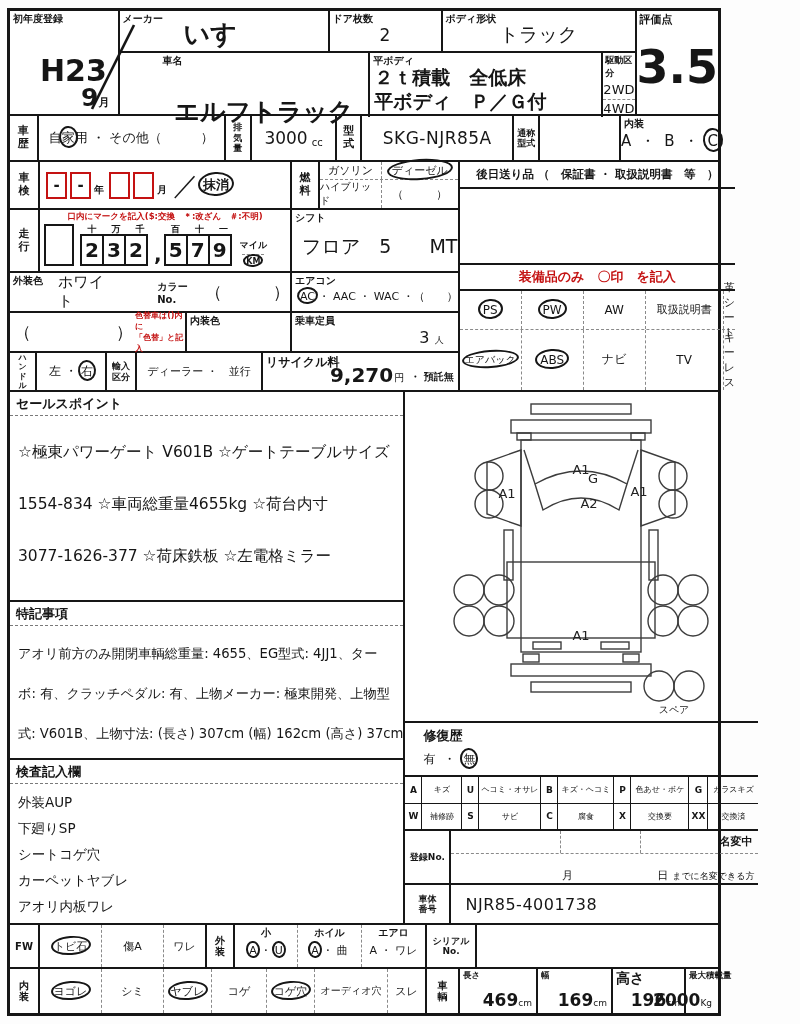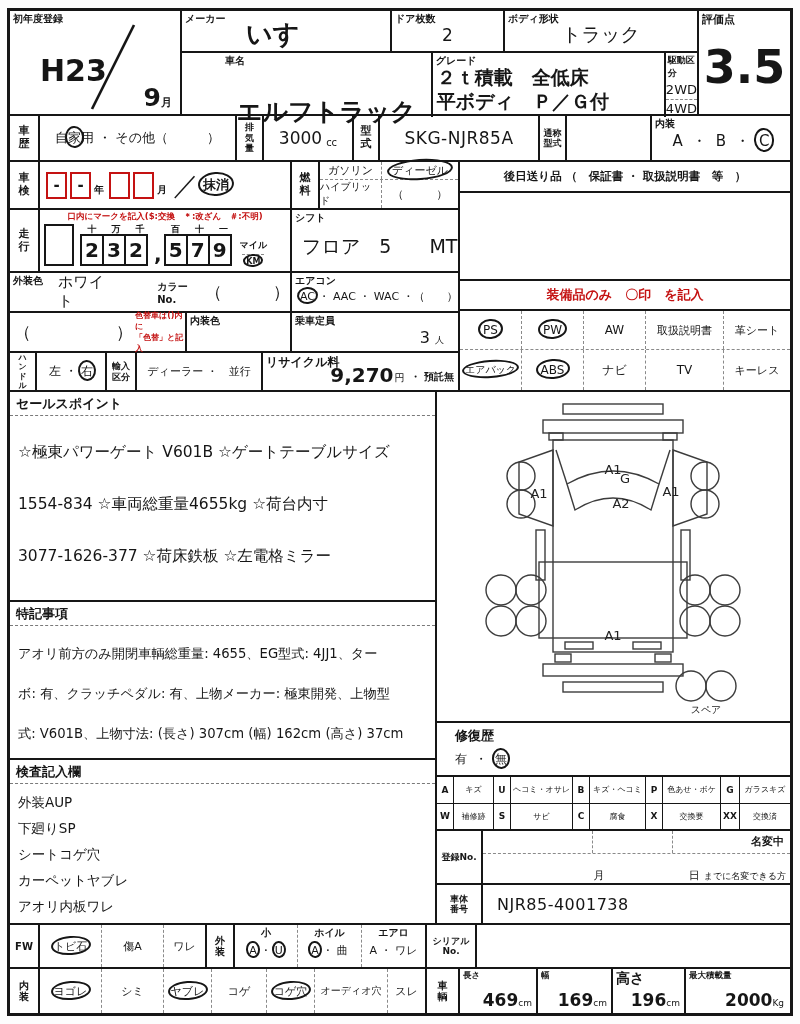--- a/index.html
+++ b/index.html
@@ -5,21 +5,21 @@
   * { box-sizing: border-box; margin: 0; padding: 0; }
   body {
     background:#e9e9e9;
     font-family:"DejaVu Sans","Liberation Sans",sans-serif;
     color:#161616;
     width:800px; height:1024px; overflow:hidden;
   }
   .page { width:800px; height:1024px; background:#fdfdfd; position:relative; }
   .sheet {
     position:absolute; left:7px; top:8px;
-    width:786px; height:1008px;
+    width:714px; height:1008px;
     border:3px solid #161616;
     background:#fff;
     display:flex; flex-direction:column;
   }
   .r { display:flex; position:relative; }
   .bb { border-bottom:2px solid #161616; }
   .c { position:relative; border-right:2px solid #161616; }
   .c.last { border-right:none; }
   .dashR { border-right:1.4px dashed #8a8a8a !important; }
   .dashB { border-bottom:1.4px dashed #8a8a8a; }
@@ -87,21 +87,21 @@
           <span class="lbl">ボディ形状</span>
           <div class="ctr" style="font-size:19px;padding-top:8px;">トラック</div>
         </div>
       </div>
       <div class="r" style="flex:1;padding-left:40px;">
         <div class="c" style="width:216px;">
           <span class="lbl">車名</span>
           <div class="ctr" style="font-size:25px;font-weight:bold;padding-top:10px;white-space:nowrap;margin-top:21px;">エルフトラック</div>
         </div>
         <div class="c" style="width:239px;">
-          <span class="lbl">グレード</span>
+          <span class="lbl">平ボディ</span>
           <div style="padding:13px 0 0 4px;font-size:19px;font-weight:bold;line-height:1.25;white-space:nowrap;">
             <div>２ｔ積載　全低床</div>
             <div>平ボディ　Ｐ／Ｇ付</div>
           </div>
         </div>
         <div class="c last" style="flex:1;display:flex;flex-direction:column;">
           <div style="font-size:9px;font-weight:bold;padding:1px 2px;">駆動区分</div>
           <div class="dashB" style="flex:1;display:flex;align-items:center;justify-content:center;font-size:13px;">2WD</div>
           <div style="flex:1;display:flex;align-items:center;justify-content:center;font-size:13px;">4WD</div>
         </div>

